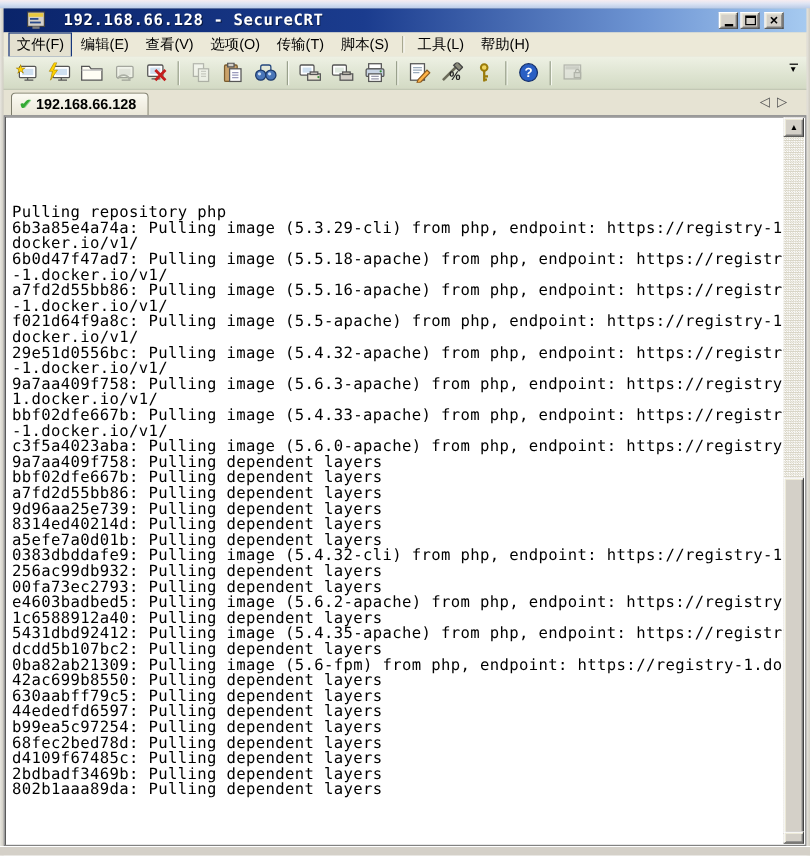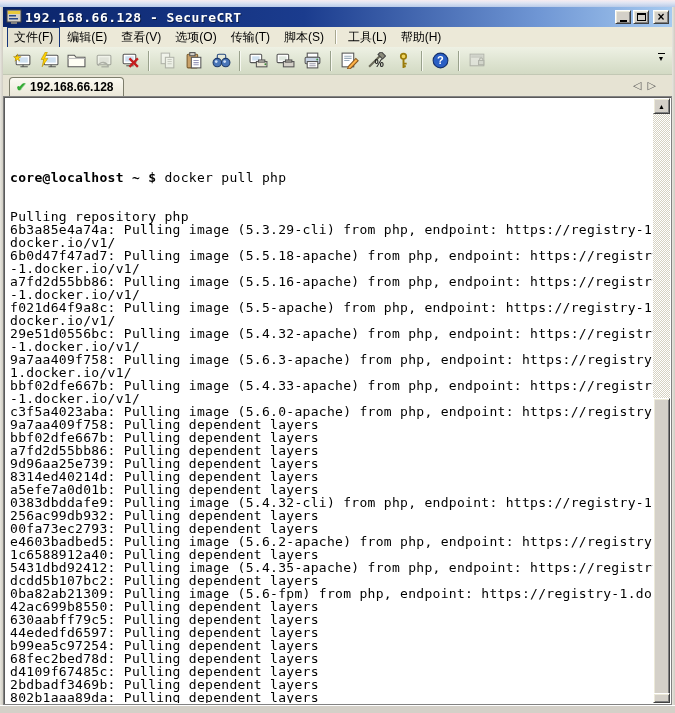--- a/index.html
+++ b/index.html
@@ -11,21 +11,21 @@
     background:linear-gradient(180deg,#f7ecf0 0%,#dfe5f3 40%,#b9cbe8 100%); }
   .side-edge { position:absolute; top:7px; bottom:0; width:3px;
     background:linear-gradient(90deg,#e8e6df,#cfccc2); }
   .side-edge.left { left:0; } .side-edge.right { right:0; }
   .bottom-edge { position:absolute; left:0; right:0; bottom:0; height:8px;
     background:linear-gradient(180deg,#ffffff 0 1px,#d4d0c8 1px 100%); }
 
   
   .titlebar { position:absolute; top:7px; left:3px; right:3px; height:20px;
     background:linear-gradient(90deg,#0a246a 0%,#1b3c8e 45%,#6f96d4 80%,#a6caf0 100%);
-    display:flex; align-items:center; padding:0 2px; }
+    display:flex; align-items:center; padding:0 18px;gap:12px; }
   .app-icon { width:16px; height:16px; margin:0 3px 0 1px; flex:none; }
   .title-text { color:#fff; font-family:"DejaVu Sans Mono", monospace;
     font-weight:bold; font-size:13px; letter-spacing:0.5px; white-space:pre;
     text-shadow:1px 1px 0 rgba(0,0,0,.45); flex:1 1 auto; overflow:hidden; }
   .winbtns { display:flex; gap:2px; flex:none; margin-right:1px; }
   .btn3d { background:#d4d0c8; border:1px solid; border-color:#ffffff #404040 #404040 #ffffff;
     box-shadow:inset 1px 1px 0 #ece9d8, inset -1px -1px 0 #808080;
     display:flex; align-items:center; justify-content:center; cursor:default; }
   .winbtn { width:16px; height:14px; }
   .glyph-min { width:7px; height:2px; background:#000; margin-top:7px; }
@@ -273,21 +273,20 @@
       <span>192.168.66.128</span>
     </div>
     <div class="tabnav">
       <span>◁</span>
       <span>▷</span>
     </div>
   </div>
 
   <div class="term">
     <div class="tout">
-      <div class="tline"><span class="b">core@localhost ~ $ </span><span>docker pull php</span></div>
       <div><div class="tline">Pulling repository php</div><div class="tline">6b3a85e4a74a: Pulling image (5.3.29-cli) from php, endpoint: https://registry-1.</div><div class="tline">docker.io/v1/</div><div class="tline">6b0d47f47ad7: Pulling image (5.5.18-apache) from php, endpoint: https://registry</div><div class="tline">-1.docker.io/v1/</div><div class="tline">a7fd2d55bb86: Pulling image (5.5.16-apache) from php, endpoint: https://registry</div><div class="tline">-1.docker.io/v1/</div><div class="tline">f021d64f9a8c: Pulling image (5.5-apache) from php, endpoint: https://registry-1.</div><div class="tline">docker.io/v1/</div><div class="tline">29e51d0556bc: Pulling image (5.4.32-apache) from php, endpoint: https://registry</div><div class="tline">-1.docker.io/v1/</div><div class="tline">9a7aa409f758: Pulling image (5.6.3-apache) from php, endpoint: https://registry-</div><div class="tline">1.docker.io/v1/</div><div class="tline">bbf02dfe667b: Pulling image (5.4.33-apache) from php, endpoint: https://registry</div><div class="tline">-1.docker.io/v1/</div><div class="tline">c3f5a4023aba: Pulling image (5.6.0-apache) from php, endpoint: https://registry-</div><div class="tline">9a7aa409f758: Pulling dependent layers</div><div class="tline">bbf02dfe667b: Pulling dependent layers</div><div class="tline">a7fd2d55bb86: Pulling dependent layers</div><div class="tline">9d96aa25e739: Pulling dependent layers</div><div class="tline">8314ed40214d: Pulling dependent layers</div><div class="tline">a5efe7a0d01b: Pulling dependent layers</div><div class="tline">0383dbddafe9: Pulling image (5.4.32-cli) from php, endpoint: https://registry-1.</div><div class="tline">256ac99db932: Pulling dependent layers</div><div class="tline">00fa73ec2793: Pulling dependent layers</div><div class="tline">e4603badbed5: Pulling image (5.6.2-apache) from php, endpoint: https://registry-</div><div class="tline">1c6588912a40: Pulling dependent layers</div><div class="tline">5431dbd92412: Pulling image (5.4.35-apache) from php, endpoint: https://registry</div><div class="tline">dcdd5b107bc2: Pulling dependent layers</div><div class="tline">0ba82ab21309: Pulling image (5.6-fpm) from php, endpoint: https://registry-1.doc</div><div class="tline">42ac699b8550: Pulling dependent layers</div><div class="tline">630aabff79c5: Pulling dependent layers</div><div class="tline">44ededfd6597: Pulling dependent layers</div><div class="tline">b99ea5c97254: Pulling dependent layers</div><div class="tline">68fec2bed78d: Pulling dependent layers</div><div class="tline">d4109f67485c: Pulling dependent layers</div><div class="tline">2bdbadf3469b: Pulling dependent layers</div><div class="tline">802b1aaa89da: Pulling dependent layers</div></div>
       
     </div>
     <div class="sb">
       <div class="btn3d sb-up">
           <span class="g">▲</span>
         </div>
       <div class="btn3d sb-thumb"></div>
       <div class="btn3d sb-down"></div>
     </div>

